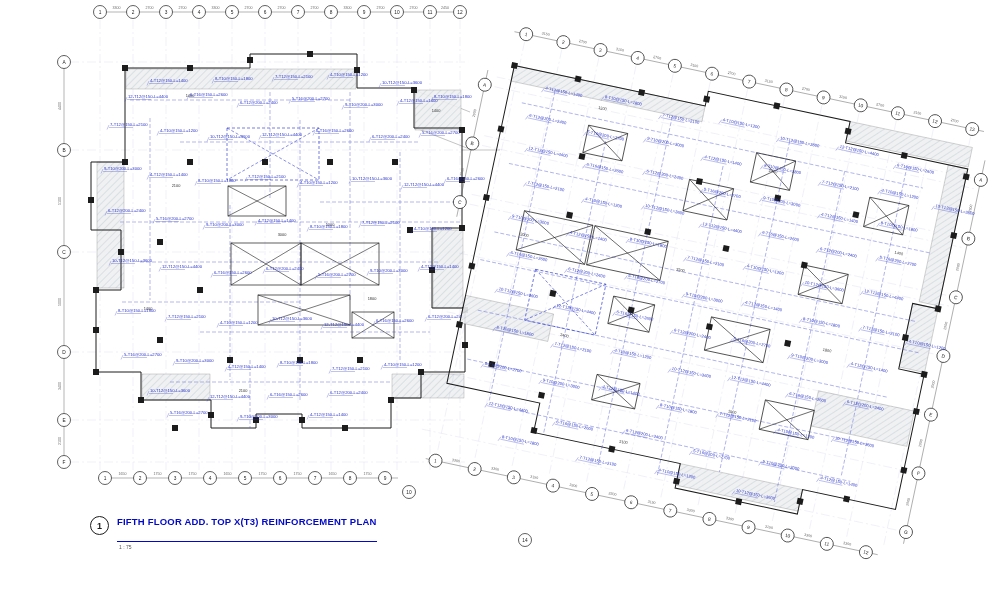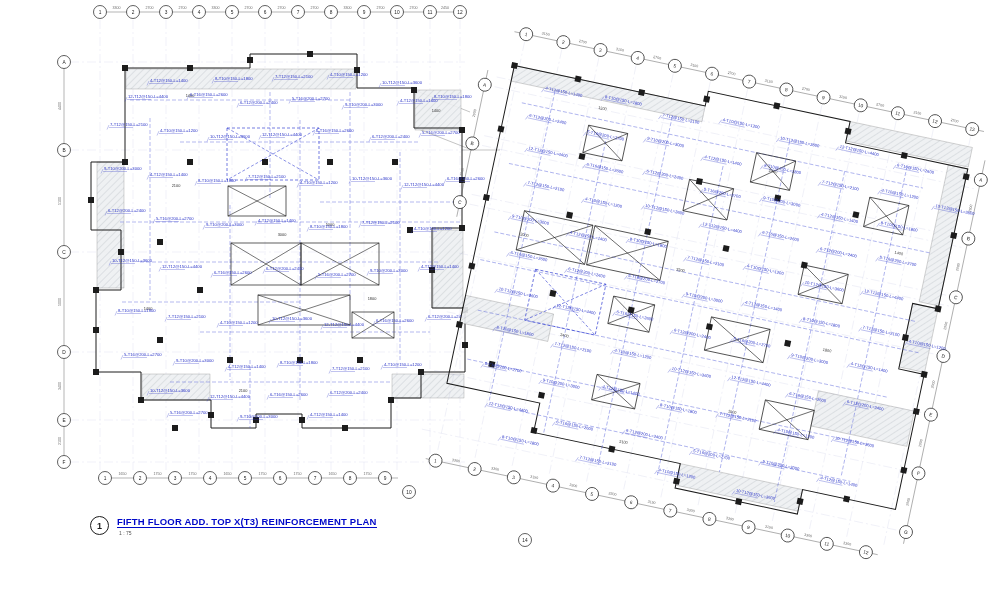--- a/index.html
+++ b/index.html
@@ -5,21 +5,21 @@
   html,body{margin:0;padding:0;background:#ffffff;}
   .canvas{position:relative;width:1000px;height:600px;background:#ffffff;overflow:hidden;
           font-family:"Liberation Sans", sans-serif;}
   #plan-svg{position:absolute;left:0;top:0;}
   .titleblock{position:absolute;left:90px;top:516px;display:flex;align-items:flex-start;gap:8px;}
   .detail-bubble{width:17px;height:17px;border:1.3px solid #1c1c1c;border-radius:50%;
                  display:flex;align-items:center;justify-content:center;
                  font-size:9px;font-weight:bold;color:#1c1c1c;background:#fff;}
   .tb-text{display:flex;flex-direction:column;}
   .plan-title{color:#0008c9;font-weight:bold;font-size:9.5px;letter-spacing:.2px;
-              border-bottom:1.2px solid #0008c9;padding-bottom:0;white-space:nowrap;}
+              border-bottom:1.2px solid #0008c9;padding-bottom:14px;white-space:nowrap;}
   .plan-scale{font-size:5px;color:#555;margin-top:2px;padding-left:2px;}
 </style>
 </head>
 <body>
 
 <div class="canvas">
   <svg id="plan-svg" width="1000" height="600" viewBox="0 0 1000 600">
     <defs>
       <pattern id="hatch" width="5" height="5" patternUnits="userSpaceOnUse" patternTransform="rotate(45)">
         <rect width="5" height="5" fill="#eef0f2"></rect>

